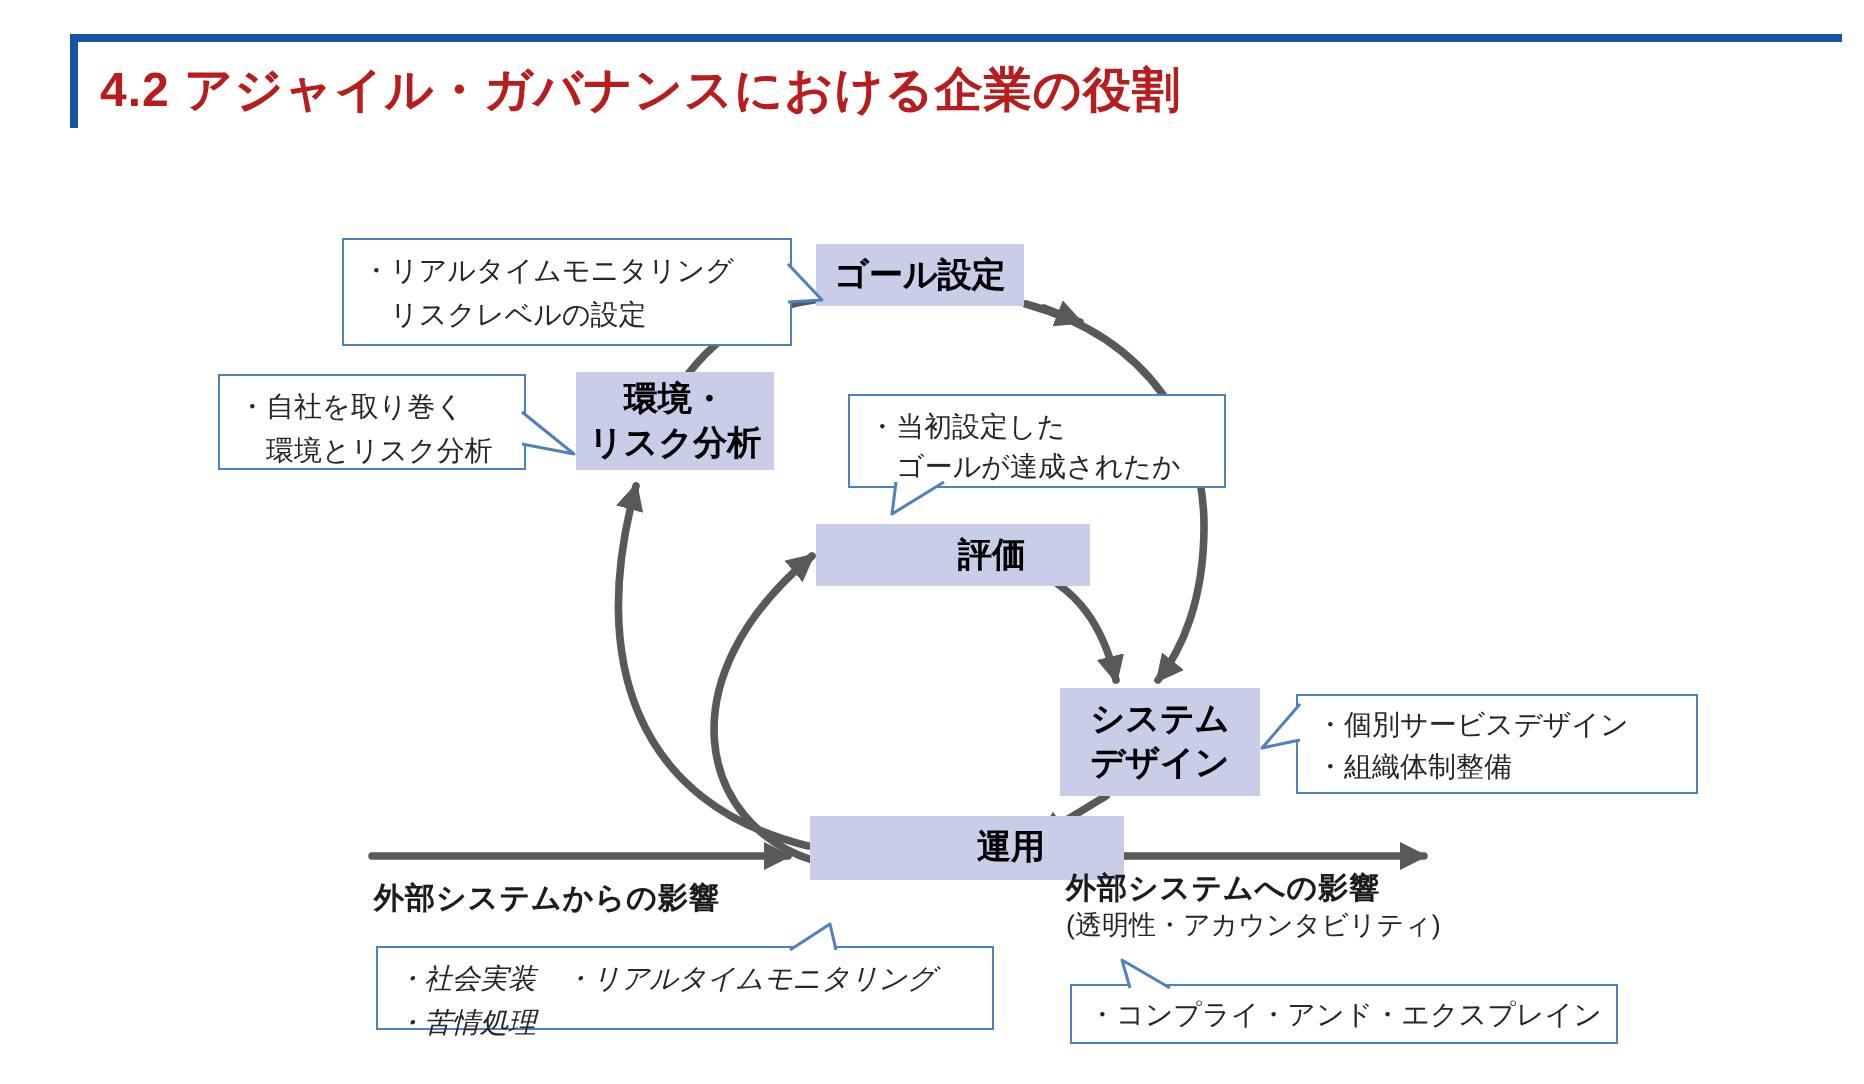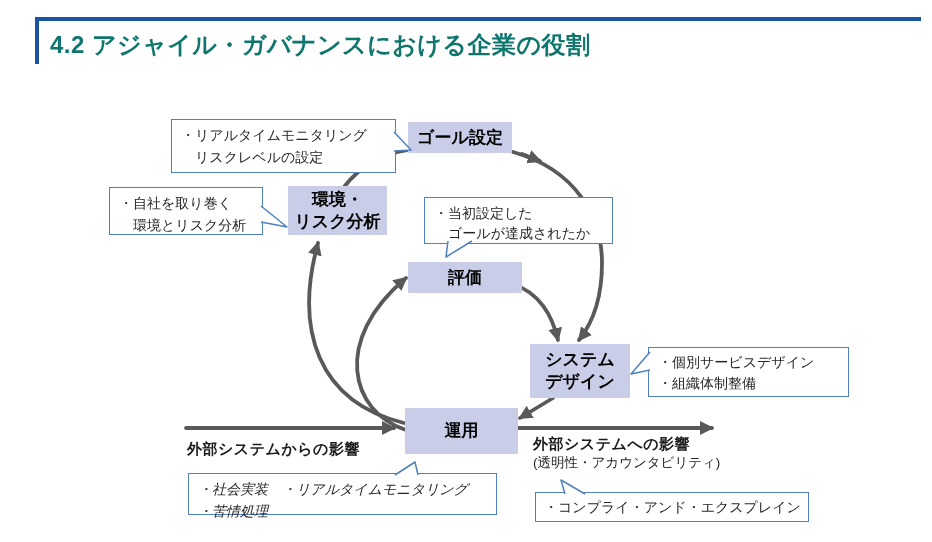--- a/index.html
+++ b/index.html
@@ -6,35 +6,35 @@
   body{
     width:932px;height:542px;position:relative;background:#ffffff;
     font-family:"Liberation Sans",sans-serif;overflow:hidden;
     -webkit-font-smoothing:antialiased;
   }
   
   .top-rule{position:absolute;left:35px;top:17px;width:886px;height:4px;background:#1a53a5;}
   .v-bar{position:absolute;left:35px;top:17px;width:4px;height:47px;background:#1a53a5;}
   .title{
     position:absolute;left:50px;top:29px;margin:0;
-    font-size:24px;font-weight:bold;color:#0f766e;letter-spacing:0.5px;white-space:nowrap;
+    font-size:24px;font-weight:bold;color:#b91c1c;letter-spacing:0.5px;white-space:nowrap;
   }
   
   .arrows{position:absolute;left:0;top:0;z-index:1;}
   
   .node{
     position:absolute;z-index:2;background:#c9cde7;color:#000000;
     display:flex;flex-direction:column;align-items:center;justify-content:center;
     font-weight:bold;font-size:17px;line-height:22px;text-align:center;white-space:nowrap;
   }
   .node-goal{left:408px;top:122px;width:104px;height:31px;}
   .node-env{left:288px;top:186px;width:99px;height:49px;}
-  .node-eval{left:408px;top:262px;width:114px;height:31px;}
+  .node-eval{left:408px;top:262px;width:98px;height:31px;padding-left:39px;}
   .node-sys{left:530px;top:344px;width:100px;height:54px;}
-  .node-ops{left:405px;top:408px;width:113px;height:46px;}
+  .node-ops{left:405px;top:408px;width:113px;height:32px;padding-left:44px;}
   
   .callout{
     position:absolute;z-index:3;background:#ffffff;border:1.5px solid #4f81bd;
     color:#262626;font-size:14px;line-height:22px;white-space:nowrap;box-sizing:border-box;
     padding:4px 9px;
   }
   .callout .indent{padding-left:14px;}
   .co-goal{left:171px;top:119px;width:225px;height:54px;}
   .co-env{left:109px;top:187px;width:154px;height:48px;}
   .co-eval{left:424px;top:197px;width:189px;height:47px;line-height:20px;padding-top:5px;}

